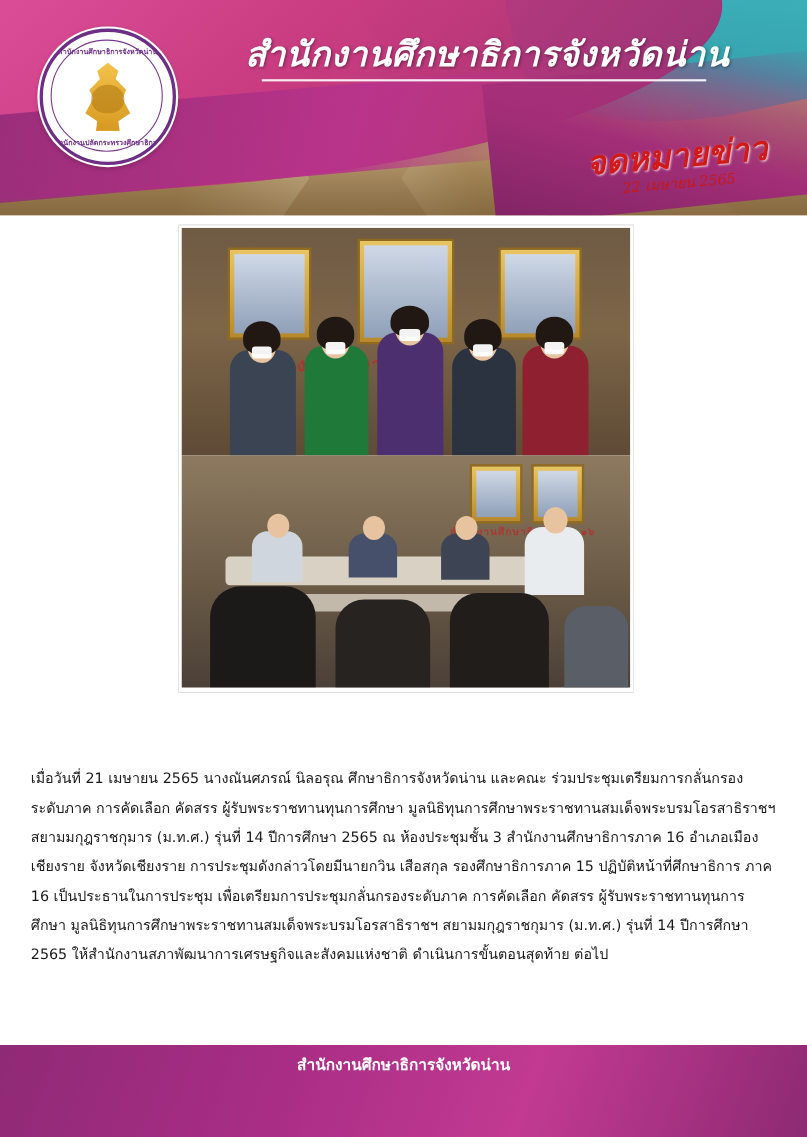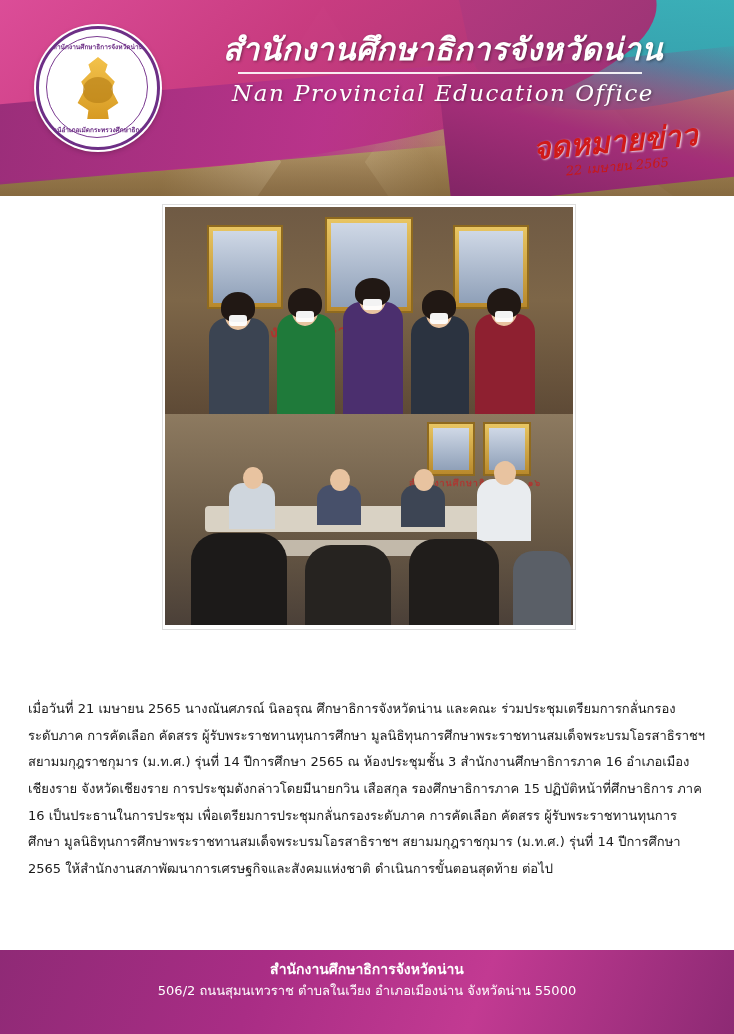--- a/index.html
+++ b/index.html
@@ -373,28 +373,27 @@
 
     <div class="header-sweep">
       <div class="sweep-teal"></div>
       <div class="sweep-magenta"></div>
       <div class="sweep-magenta2"></div>
       <div class="sweep-purple-right"></div>
     </div>
 
     <div class="org-title-th">สำนักงานศึกษาธิการจังหวัดน่าน</div>
     <div class="title-rule"></div>
-    <div class="org-title-en">Nan Provincial Education Office</div>
 
     <div class="seal">
       <div class="seal-ring"></div>
       <div class="seal-text-top">สำนักงานศึกษาธิการจังหวัดน่าน</div>
       <div class="seal-emblem"></div>
       <div class="seal-emblem-inner"></div>
-      <div class="seal-text-bottom">สำนัอำเภอเมัดกระทรวงศึกษาธิการ</div>
+      <div class="seal-text-bottom">สำนักงานปลัดกระทรวงศึกษาธิการ</div>
     </div>
 
     <div class="ribbon">
       <div class="ribbon-label">จดหมายข่าว</div>
       <div class="ribbon-date">22 เมษายน 2565</div>
     </div>
   </div>
 
   <div class="content">
 
@@ -470,16 +469,15 @@
     </div>
 
 
     <div class="bodytext">
       <p>เมื่อวันที่  21  เมษายน 2565 นางณันศภรณ์ นิลอรุณ  ศึกษาธิการจังหวัดน่าน และคณะ ร่วมประชุมเตรียมการกลั่นกรองระดับภาค การคัดเลือก คัดสรร ผู้รับพระราชทานทุนการศึกษา มูลนิธิทุนการศึกษาพระราชทานสมเด็จพระบรมโอรสาธิราชฯ สยามมกุฎราชกุมาร (ม.ท.ศ.) รุ่นที่ 14 ปีการศึกษา 2565 ณ ห้องประชุมชั้น 3 สำนักงานศึกษาธิการภาค 16 อำเภอเมืองเชียงราย จังหวัดเชียงราย การประชุมดังกล่าวโดยมีนายกวิน  เสือสกุล รองศึกษาธิการภาค 15 ปฏิบัติหน้าที่ศึกษาธิการ   ภาค 16 เป็นประธานในการประชุม เพื่อเตรียมการประชุมกลั่นกรองระดับภาค การคัดเลือก คัดสรร ผู้รับพระราชทานทุนการศึกษา มูลนิธิทุนการศึกษาพระราชทานสมเด็จพระบรมโอรสาธิราชฯ สยามมกุฎราชกุมาร (ม.ท.ศ.) รุ่นที่ 14 ปีการศึกษา 2565 ให้สำนักงานสภาพัฒนาการเศรษฐกิจและสังคมแห่งชาติ ดำเนินการขั้นตอนสุดท้าย ต่อไป</p>
     </div>
   </div>
 
   <div class="footer">
     <div class="footer-line f1">สำนักงานศึกษาธิการจังหวัดน่าน</div>
-    <div class="footer-line f2">506/2 ถนนสุมนเทวราช  ตำบลในเวียง   อำเภอเมืองน่าน จังหวัดน่าน 55000</div>
   </div>
 
 </div>
 
 </body></html>

